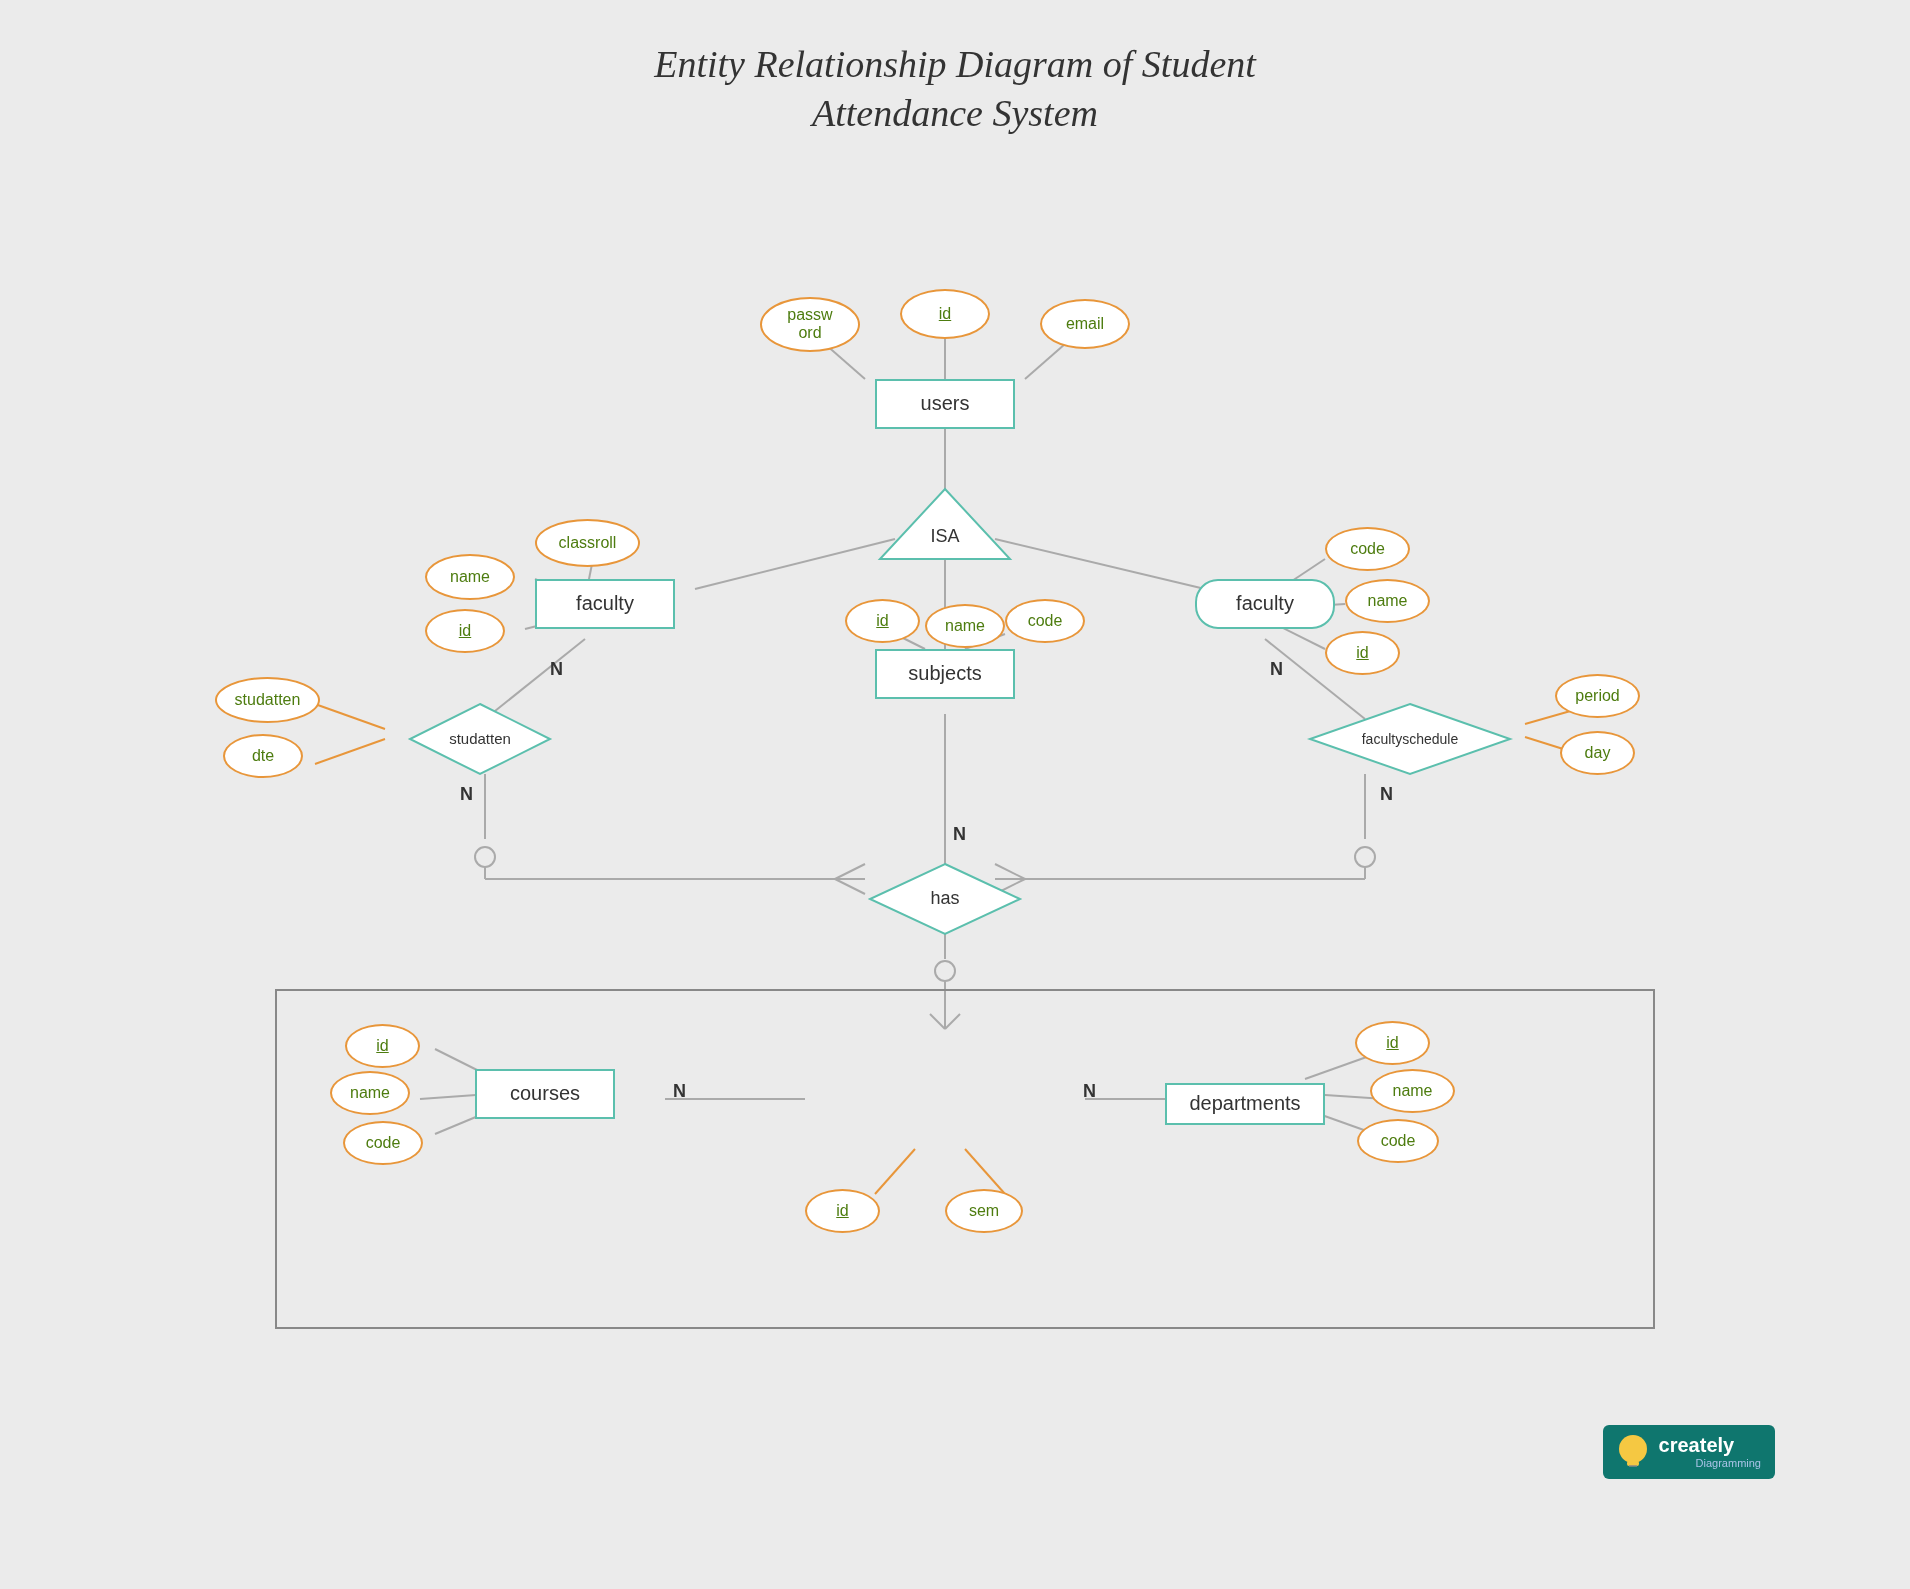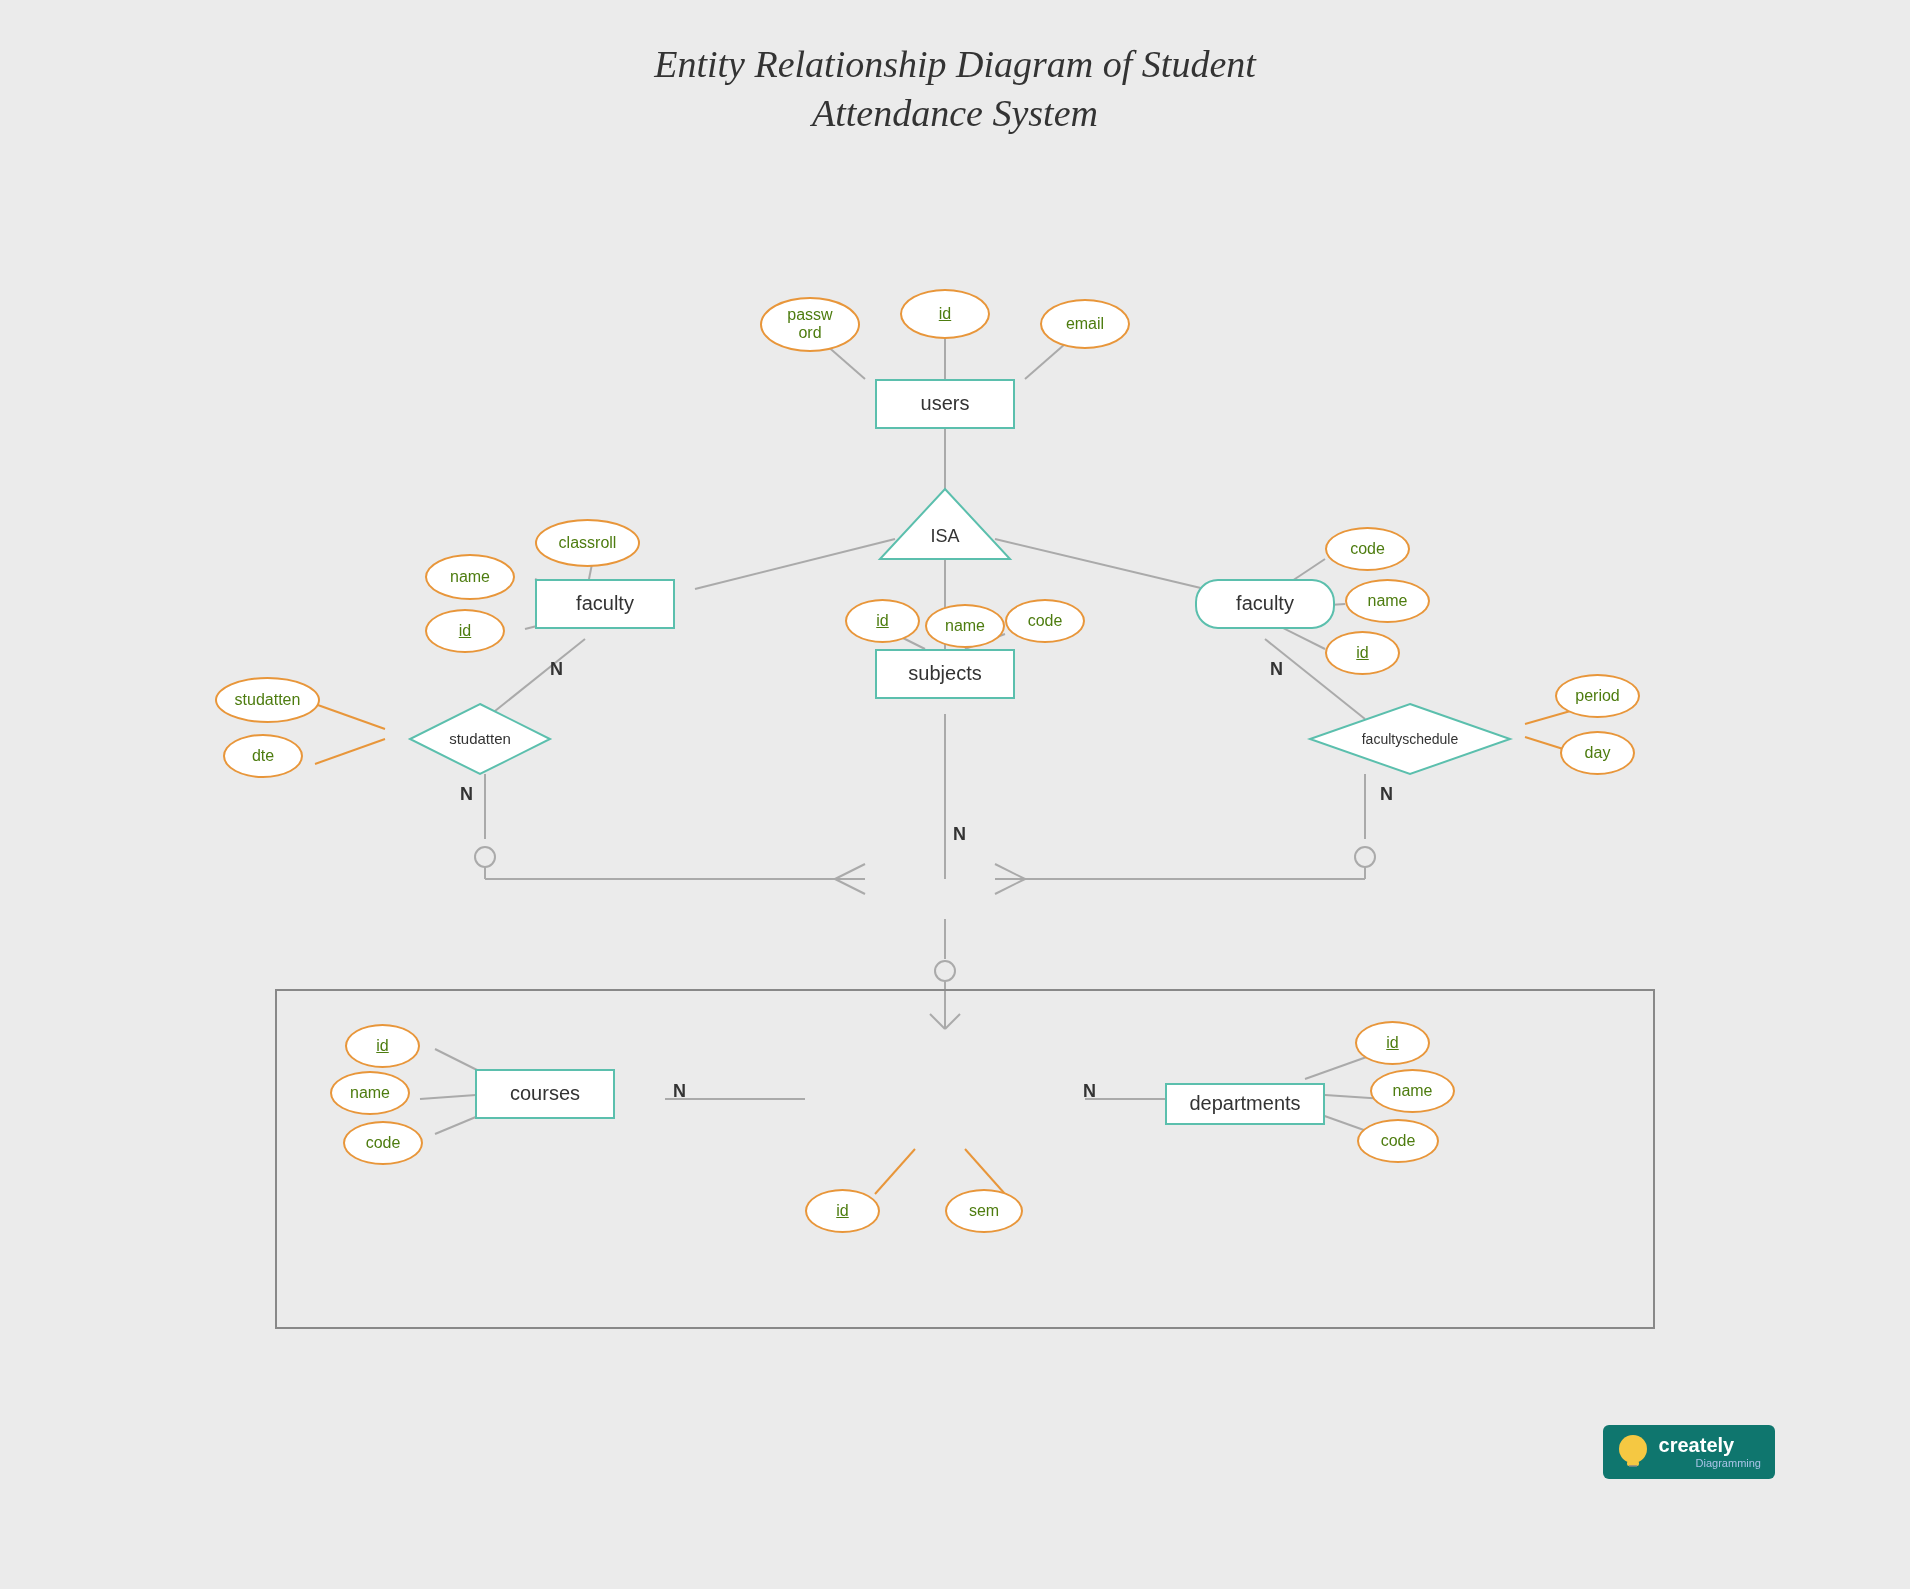--- a/index.html
+++ b/index.html
@@ -324,20 +324,26 @@
     <div class="attr" style="left:1455px;top:572px;width:75px;height:44px;">
       <span>day</span>
     </div>
 
     <div class="card-label" style="left:355px;top:625px;">N</div>
 
     <div class="card-label" style="left:1275px;top:625px;">N</div>
 
     <div class="card-label" style="left:848px;top:665px;">N</div>
 
+    <div class="relationship" style="left:760px;top:700px;width:160px;height:80px;">
+      <svg width="160" height="80">
+        <polygon points="80,5 155,40 80,75 5,40" fill="white" stroke="#5bbfad" stroke-width="2"></polygon>
+        <text x="80" y="45" text-anchor="middle" font-size="18" font-family="Arial" fill="#333">has</text>
+      </svg>
+    </div>
 
     <div class="inner-box" style="left:170px;top:830px;width:1380px;height:340px;"></div>
 
     <div class="entity" style="left:370px;top:910px;width:140px;height:50px;">
       <span>courses</span>
     </div>
 
     <div class="attr primary" style="left:240px;top:865px;width:75px;height:44px;">
       <span>id</span>
     </div>

